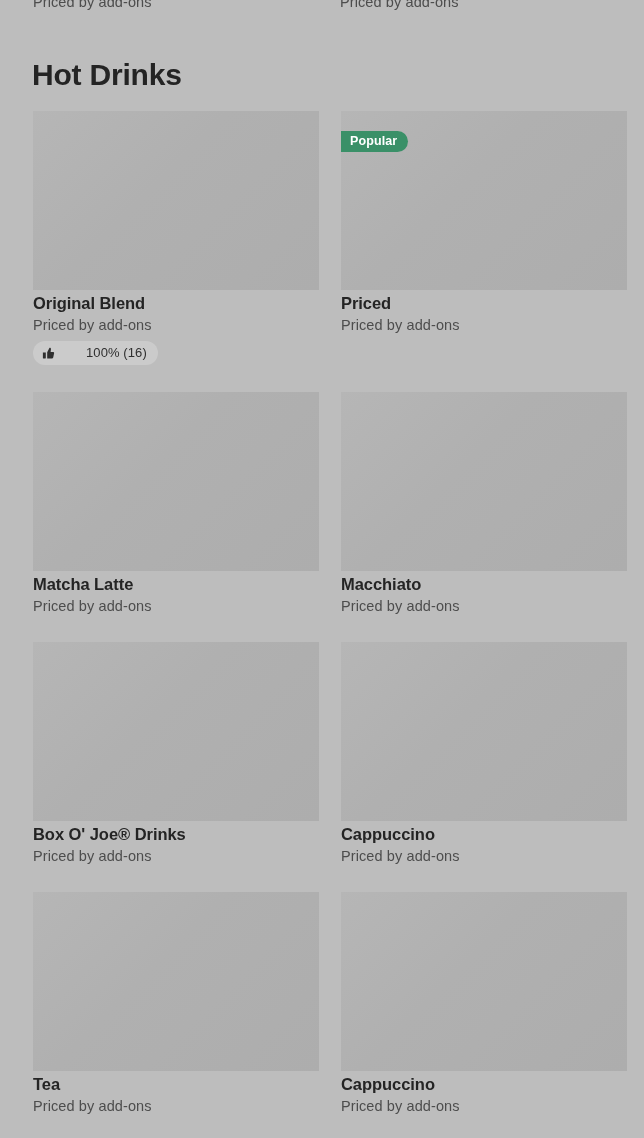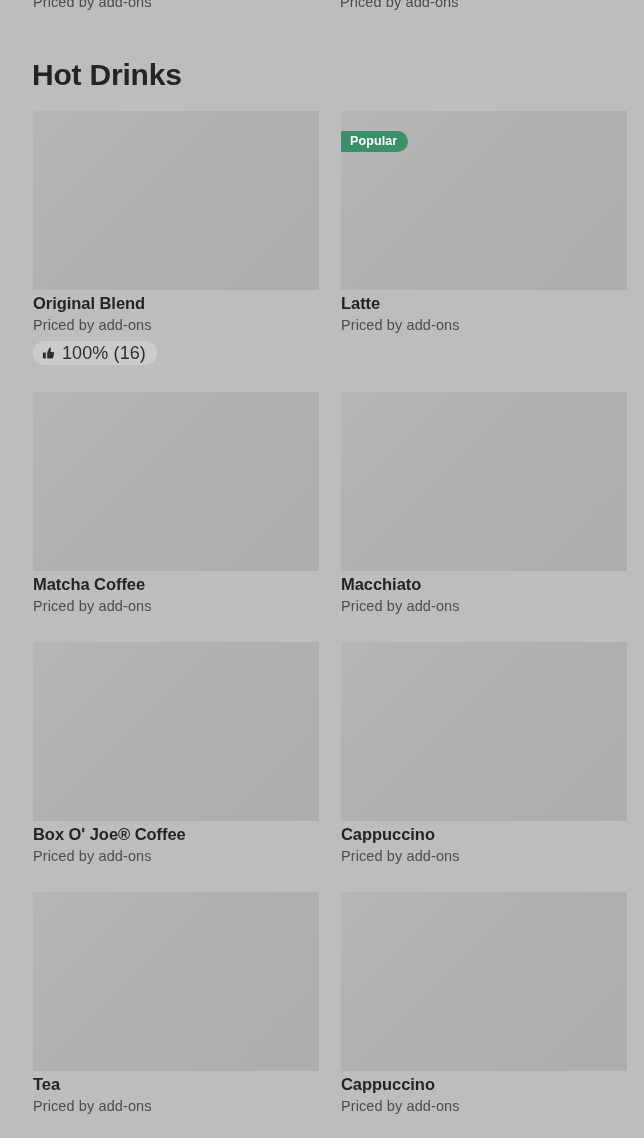--- a/index.html
+++ b/index.html
@@ -137,25 +137,26 @@
 
   .rating .thumb-icon {
     display: block;
     width: 13px;
     height: 13px;
     color: #2f2f2f;
   }
   .rating .thumb-icon svg { display: block; width: 13px; height: 13px; }
 
   .rating .rating-text {
-    font-size: 18px;
+    font-size: 13px;
     line-height: 24px;
     color: #2f2f2f;
     letter-spacing: 0.1px;
     white-space: nowrap;
+    margin-left: 24px;
   }
 </style>
 </head>
 <body>
 
 <div class="viewport">
 
   <div class="prev-row">
     <div class="sub col-left">Priced by add-ons</div>
     <div class="sub col-right">Priced by add-ons</div>
@@ -177,39 +178,39 @@
           </svg>
         </span>
         <span class="rating-text">100% (16)</span>
       </div>
     </div>
 
     <div class="card">
       <div class="thumb">
         <span class="badge">Popular</span>
       </div>
-      <div class="card-title">Latte</div>
-      <div class="card-sub">Priced by add-ons</div>
-    </div>
-
-    <div class="card">
-      <div class="thumb"></div>
-      <div class="card-title">Matcha Coffee</div>
+      <div class="card-title">Priced</div>
+      <div class="card-sub">Priced by add-ons</div>
+    </div>
+
+    <div class="card">
+      <div class="thumb"></div>
+      <div class="card-title">Matcha Latte</div>
       <div class="card-sub">Priced by add-ons</div>
     </div>
 
     <div class="card">
       <div class="thumb"></div>
       <div class="card-title">Macchiato</div>
       <div class="card-sub">Priced by add-ons</div>
     </div>
 
     <div class="card">
       <div class="thumb"></div>
-      <div class="card-title">Box O' Joe® Coffee</div>
+      <div class="card-title">Box O' Joe® Drinks</div>
       <div class="card-sub">Priced by add-ons</div>
     </div>
 
     <div class="card">
       <div class="thumb"></div>
       <div class="card-title">Cappuccino</div>
       <div class="card-sub">Priced by add-ons</div>
     </div>
 
     <div class="card">

